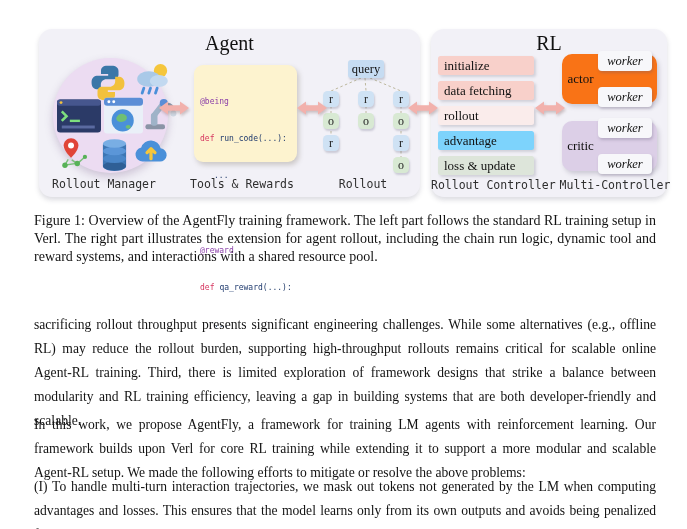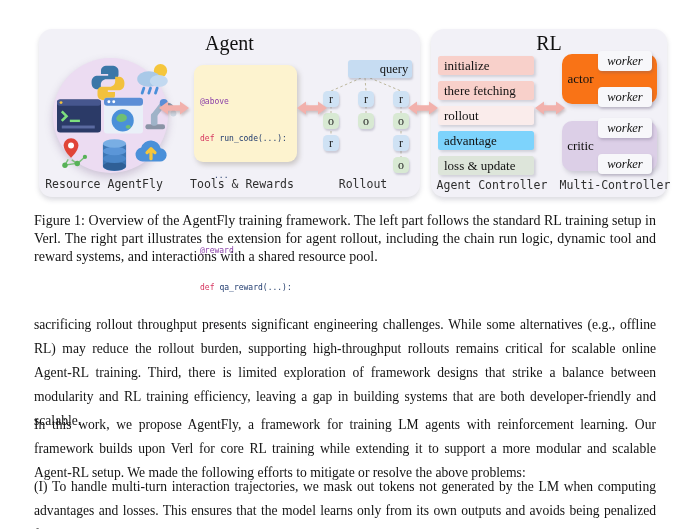--- a/index.html
+++ b/index.html
@@ -28,21 +28,21 @@
   .tk-deco{color:#8a3fa8;}
   .tk-kw{color:#d6365f;margin-right:5px;}
   .tk-fn{color:#1f3a6e;}
   .tk-pl{color:#27406e;}
   .cl-indent{padding-left:14px;}
   .cl-gap{height:12.4px;}
 
   
   .query-box{position:absolute;left:309px;top:31px;width:36px;height:18px;border-radius:3px;
              font-size:12.5px;display:flex;align-items:center;justify-content:center;
-             box-shadow:1px 2px 2px rgba(80,90,120,.25);color:#111;padding-left:28px;}
+             box-shadow:1px 2px 2px rgba(80,90,120,.25);color:#111;}
   .tok{position:absolute;width:16px;height:16px;border-radius:4.5px;font-size:12px;color:#222;
        display:flex;align-items:center;justify-content:center;
        box-shadow:1px 2px 2px rgba(90,90,120,.25);}
   .rollout-links{position:absolute;left:0;top:0;}
 
   
   .step{position:absolute;left:7px;width:96px;height:19px;border-radius:2.5px;
         font-size:13px;line-height:19px;padding-left:6px;box-sizing:border-box;color:#111;
         box-shadow:2px 2px 3px rgba(90,90,110,.22);white-space:nowrap;}
 
@@ -131,24 +131,24 @@
         <ellipse cx="10" cy="20" rx="8" ry="3" fill="#2f5f96"></ellipse>
         <ellipse cx="10" cy="14.8" rx="8" ry="3" fill="#4a86c8"></ellipse>
         <ellipse cx="10" cy="9.6" rx="8" ry="3" fill="#5b96d8"></ellipse>
         <ellipse cx="10" cy="4.4" rx="8" ry="3" fill="#79aee4"></ellipse>
       </svg>
       <svg class="rm-icon" style="left:81px;top:76px;width:34px;height:31px;" viewBox="0 0 24 20">
         <path d="M6.2 18.5a5 5 0 0 1-1.1-9.9A7.1 7.1 0 0 1 18.8 9.2 4.6 4.6 0 0 1 18 18.5z" fill="#4a90d9"></path>
         <path d="M12 16.5V9.8M9.2 12.2L12 9.4l2.8 2.8" stroke="#f5c63c" stroke-width="2.3" fill="none" stroke-linecap="round" stroke-linejoin="round"></path>
       </svg>
     </div>
-    <div class="fig-label" style="left:0;width:130px;top:148px;">Resource AgentFly</div>
+    <div class="fig-label" style="left:0;width:130px;top:148px;">Rollout Manager</div>
 
     <div class="code-box" style="background: rgb(253, 243, 207);">
-      <div class="cl"><span class="tk-deco">@above</span></div>
+      <div class="cl"><span class="tk-deco">@being</span></div>
       <div class="cl"><span class="tk-kw">def</span><span class="tk-fn">run_code</span><span class="tk-pl">(...):</span></div>
       <div class="cl cl-indent"><span class="tk-pl">...</span></div>
       <div class="cl cl-gap"></div>
       <div class="cl"><span class="tk-deco">@reward</span></div>
       <div class="cl"><span class="tk-kw">def</span><span class="tk-fn">qa_reward</span><span class="tk-pl">(...):</span></div>
       <div class="cl cl-indent"><span class="tk-pl">...</span></div>
     </div>
     <div class="fig-label" style="left:148px;width:110px;top:148px;">Tools &amp; Rewards</div>
 
     <svg class="rollout-links" width="381" height="168">
@@ -173,41 +173,41 @@
     <span class="tok" style="left: 354px; top: 106px; background: rgb(207, 226, 244);">r</span>
     <span class="tok" style="left: 354px; top: 128px; background: rgb(216, 233, 211);">o</span>
 
     <div class="fig-label" style="left:274px;width:100px;top:148px;">Rollout</div>
   </div>
 
   <div class="panel rl-panel" style="background: rgb(242, 241, 247);">
     <div class="panel-title">RL</div>
 
     <div class="step" style="top: 27px; background: rgb(248, 208, 202);">initialize</div>
-    <div class="step" style="top: 52px; background: rgb(248, 208, 202);">there fetching</div>
+    <div class="step" style="top: 52px; background: rgb(248, 208, 202);">data fetching</div>
     <div class="step" style="top: 77px; background: rgb(250, 236, 235);">rollout</div>
     <div class="step" style="top: 102px; background: #7dd3fc;">advantage</div>
     <div class="step" style="top: 127px; background: rgb(221, 229, 218); font-family: Liberation Serif, serif;">loss &amp; update</div>
 
     <div class="group" style="top: 25px; background: #f97316;">
       <span class="group-label">actor</span>
       <span class="worker-col">
         <span class="worker" style="background: rgb(247, 247, 250);">worker</span>
         <span class="worker" style="background: rgb(247, 247, 250);">worker</span>
       </span>
     </div>
     <div class="group" style="top: 92px; background: rgb(220, 207, 231);">
       <span class="group-label">critic</span>
       <span class="worker-col">
         <span class="worker" style="background: rgb(247, 247, 250);">worker</span>
         <span class="worker" style="background: rgb(247, 247, 250);">worker</span>
       </span>
     </div>
 
-    <div class="fig-label" style="left:0;width:122px;top:149px;">Agent Controller</div>
+    <div class="fig-label" style="left:0;width:122px;top:149px;">Rollout Controller</div>
     <div class="fig-label" style="left:128px;width:112px;top:149px;">Multi-Controller</div>
   </div>
 
   <svg class="dbl-arrow a1" viewBox="0 0 30 14">
       <path d="M0 7 L9 .5 V4.2 H21 V.5 L30 7 L21 13.5 V9.8 H9 V13.5 Z"></path>
     </svg>
   <svg class="dbl-arrow a2" viewBox="0 0 30 14">
       <path d="M0 7 L9 .5 V4.2 H21 V.5 L30 7 L21 13.5 V9.8 H9 V13.5 Z"></path>
     </svg>
   <svg class="dbl-arrow a3" viewBox="0 0 30 14">

